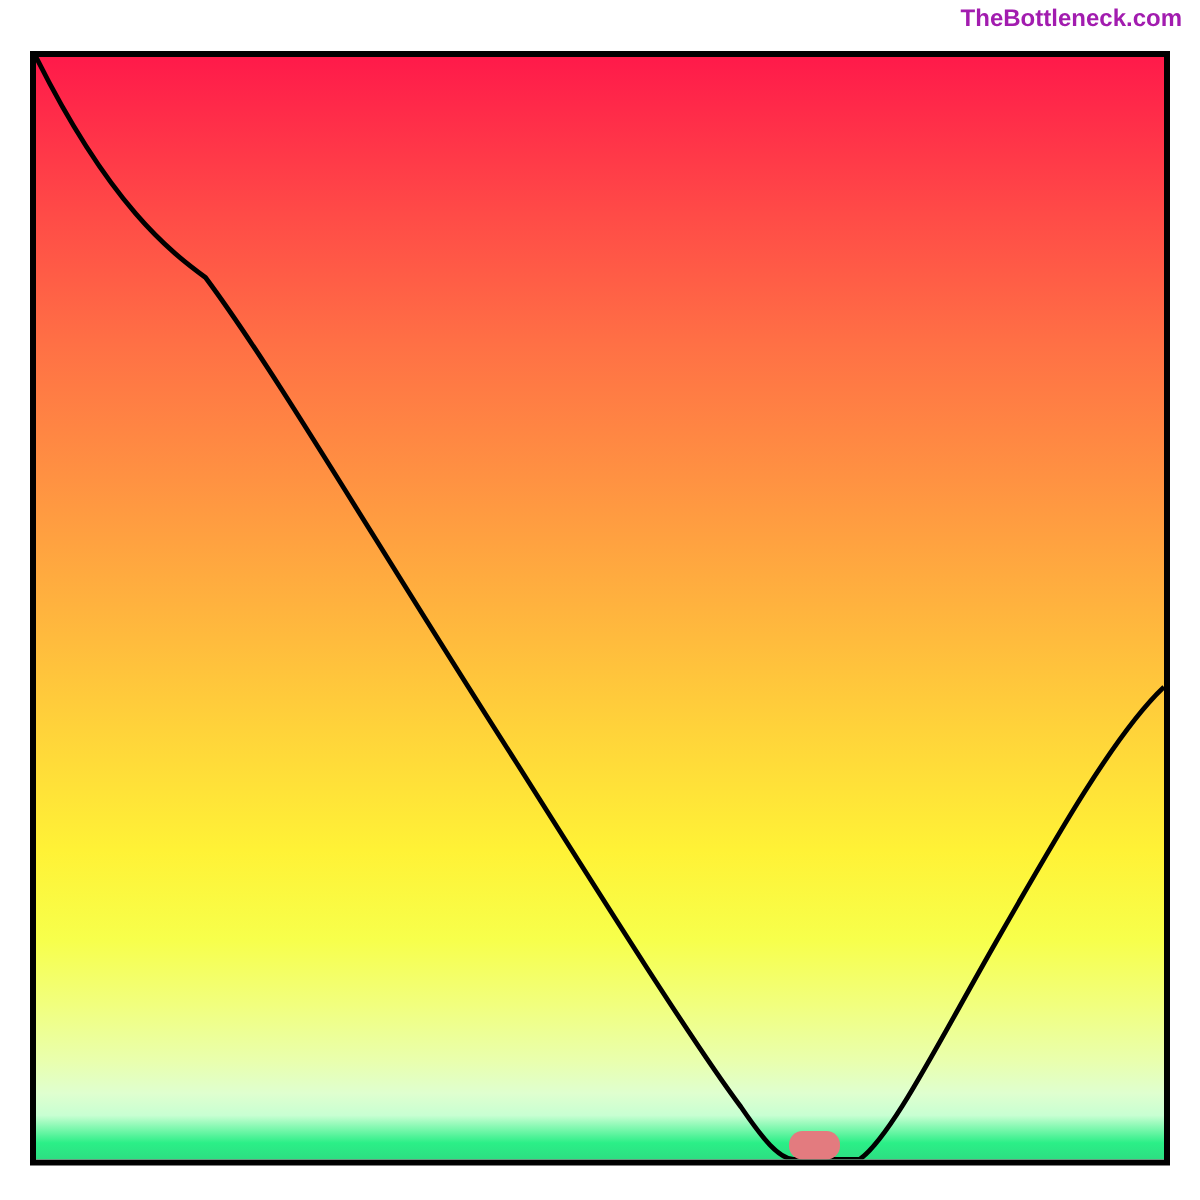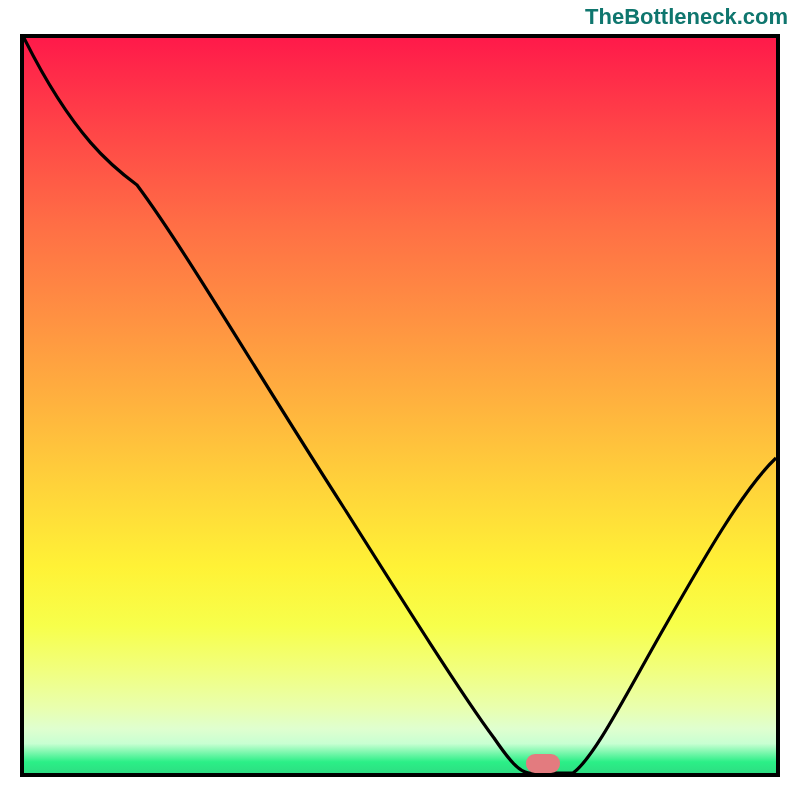--- a/index.html
+++ b/index.html
@@ -8,23 +8,23 @@
     width: 800px;
     height: 800px;
     background: #ffffff;
     font-family: Arial, Helvetica, sans-serif;
     position: relative;
   }
   .watermark {
     position: absolute;
     top: 4px;
     right: 12px;
-    font-size: 22px;
+    font-size: 16px;
     font-weight: 600;
-    color: #0f766e;
+    color: #a21caf;
   }
   .plot-frame {
     position: absolute;
     left: 20px;
     top: 34px;
     width: 760px;
     height: 743px;
     border: 4px solid #000;
     box-sizing: border-box;
     overflow: hidden;

